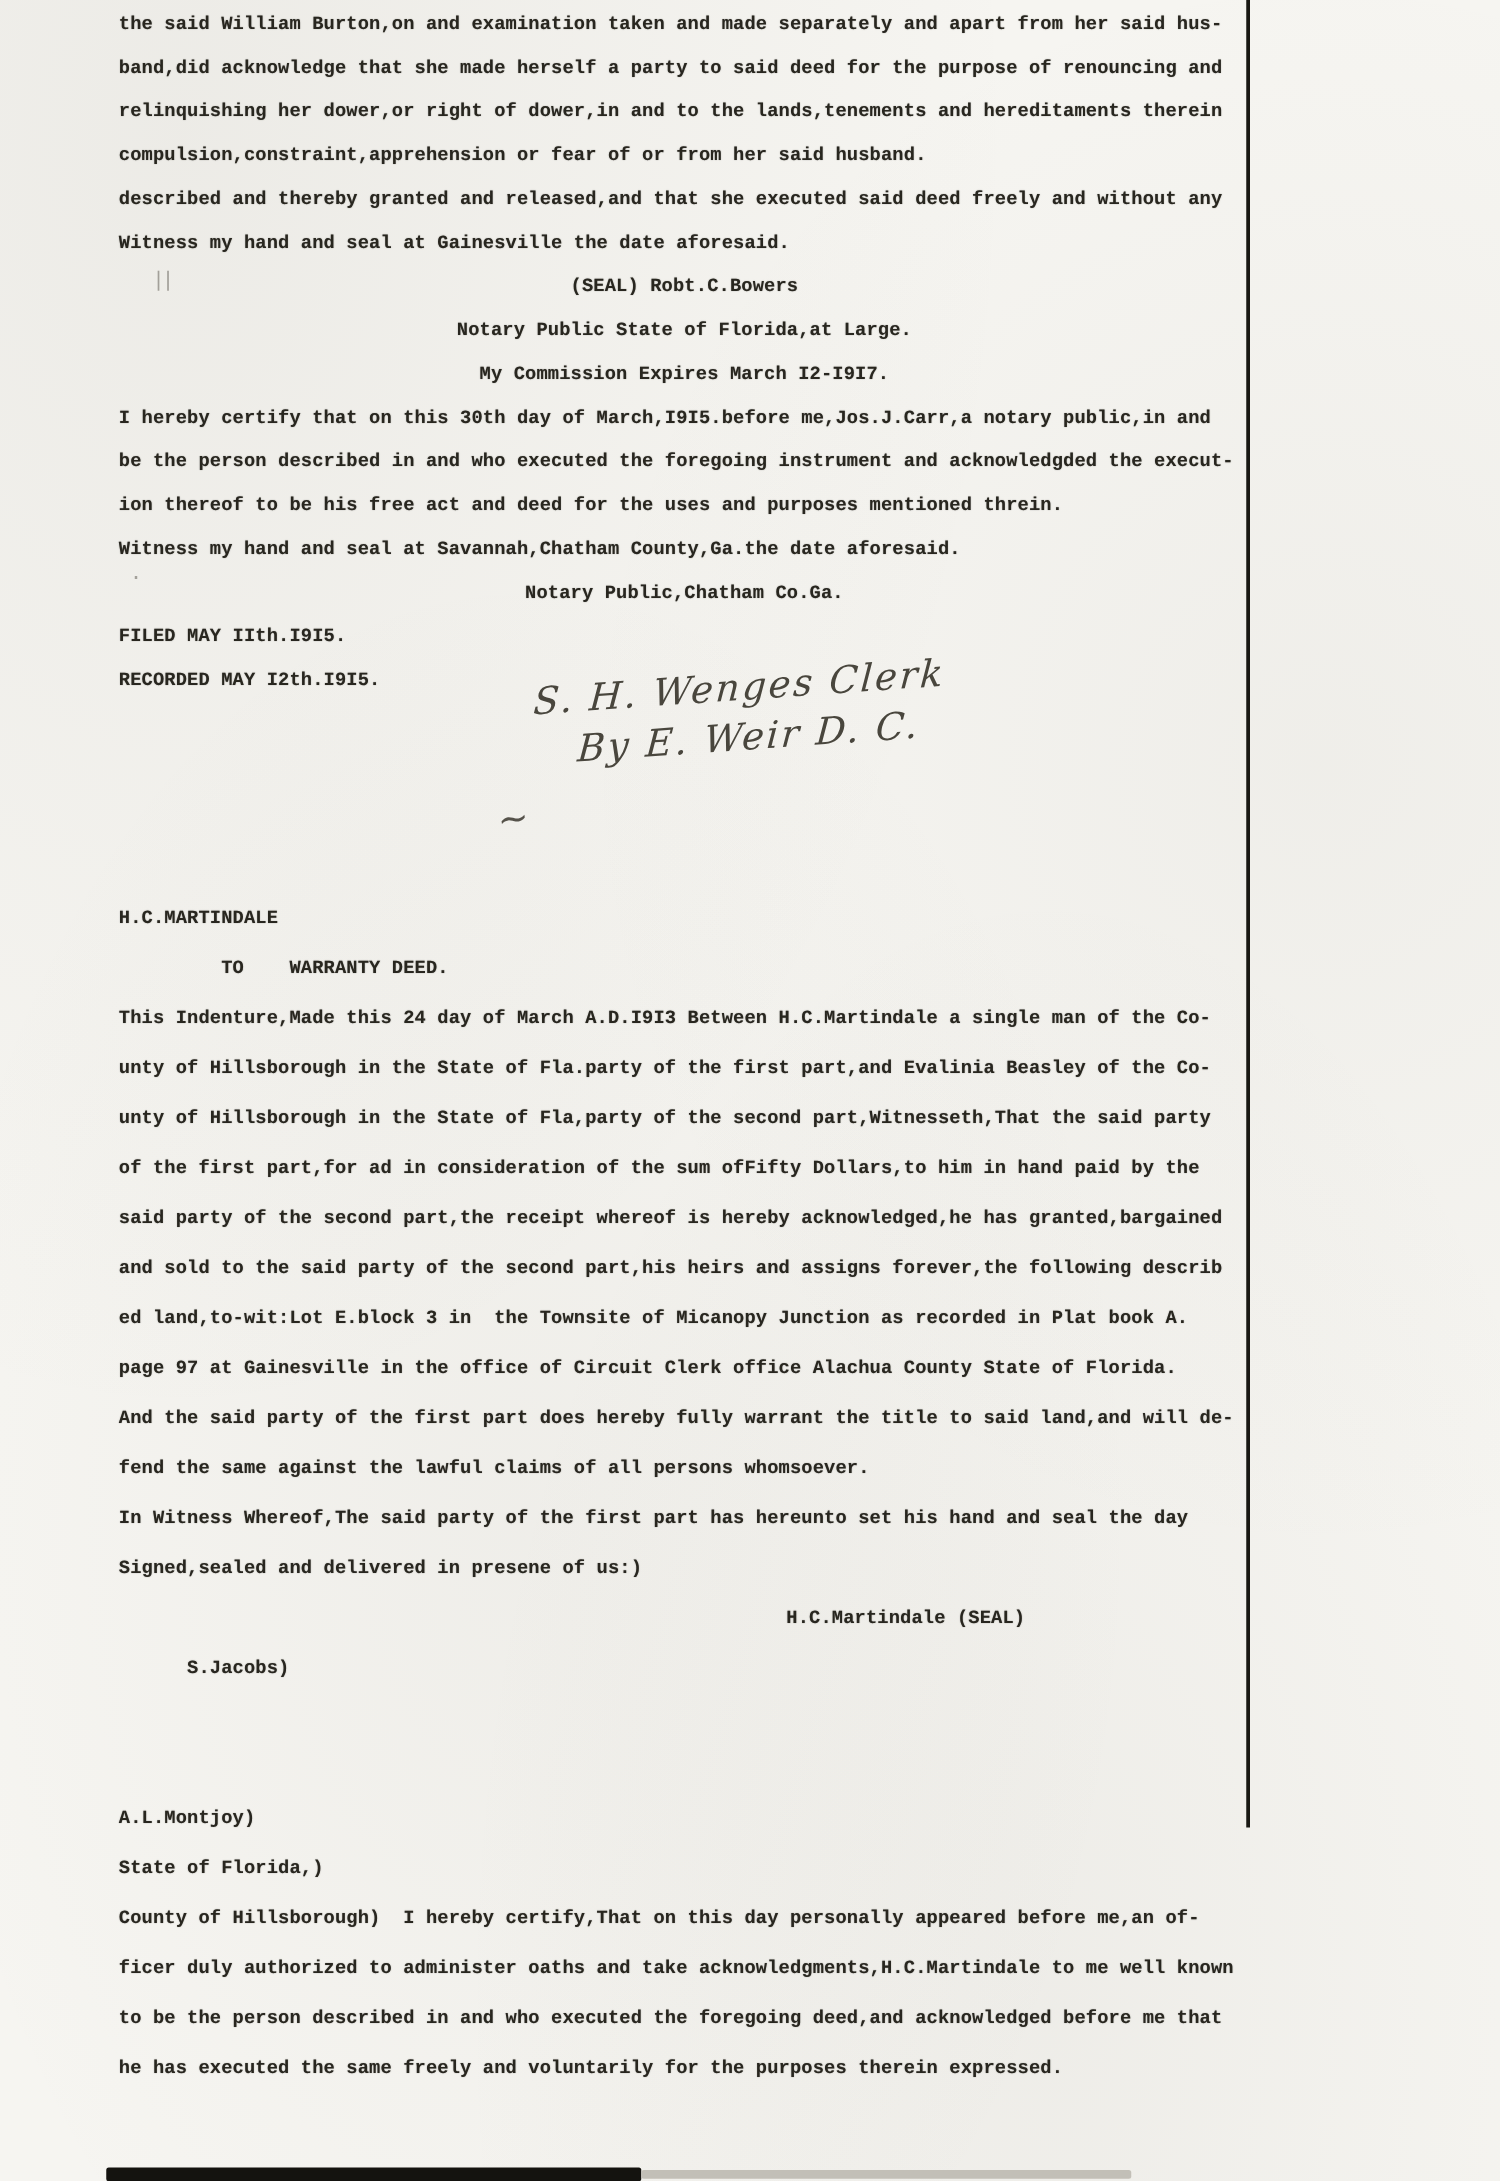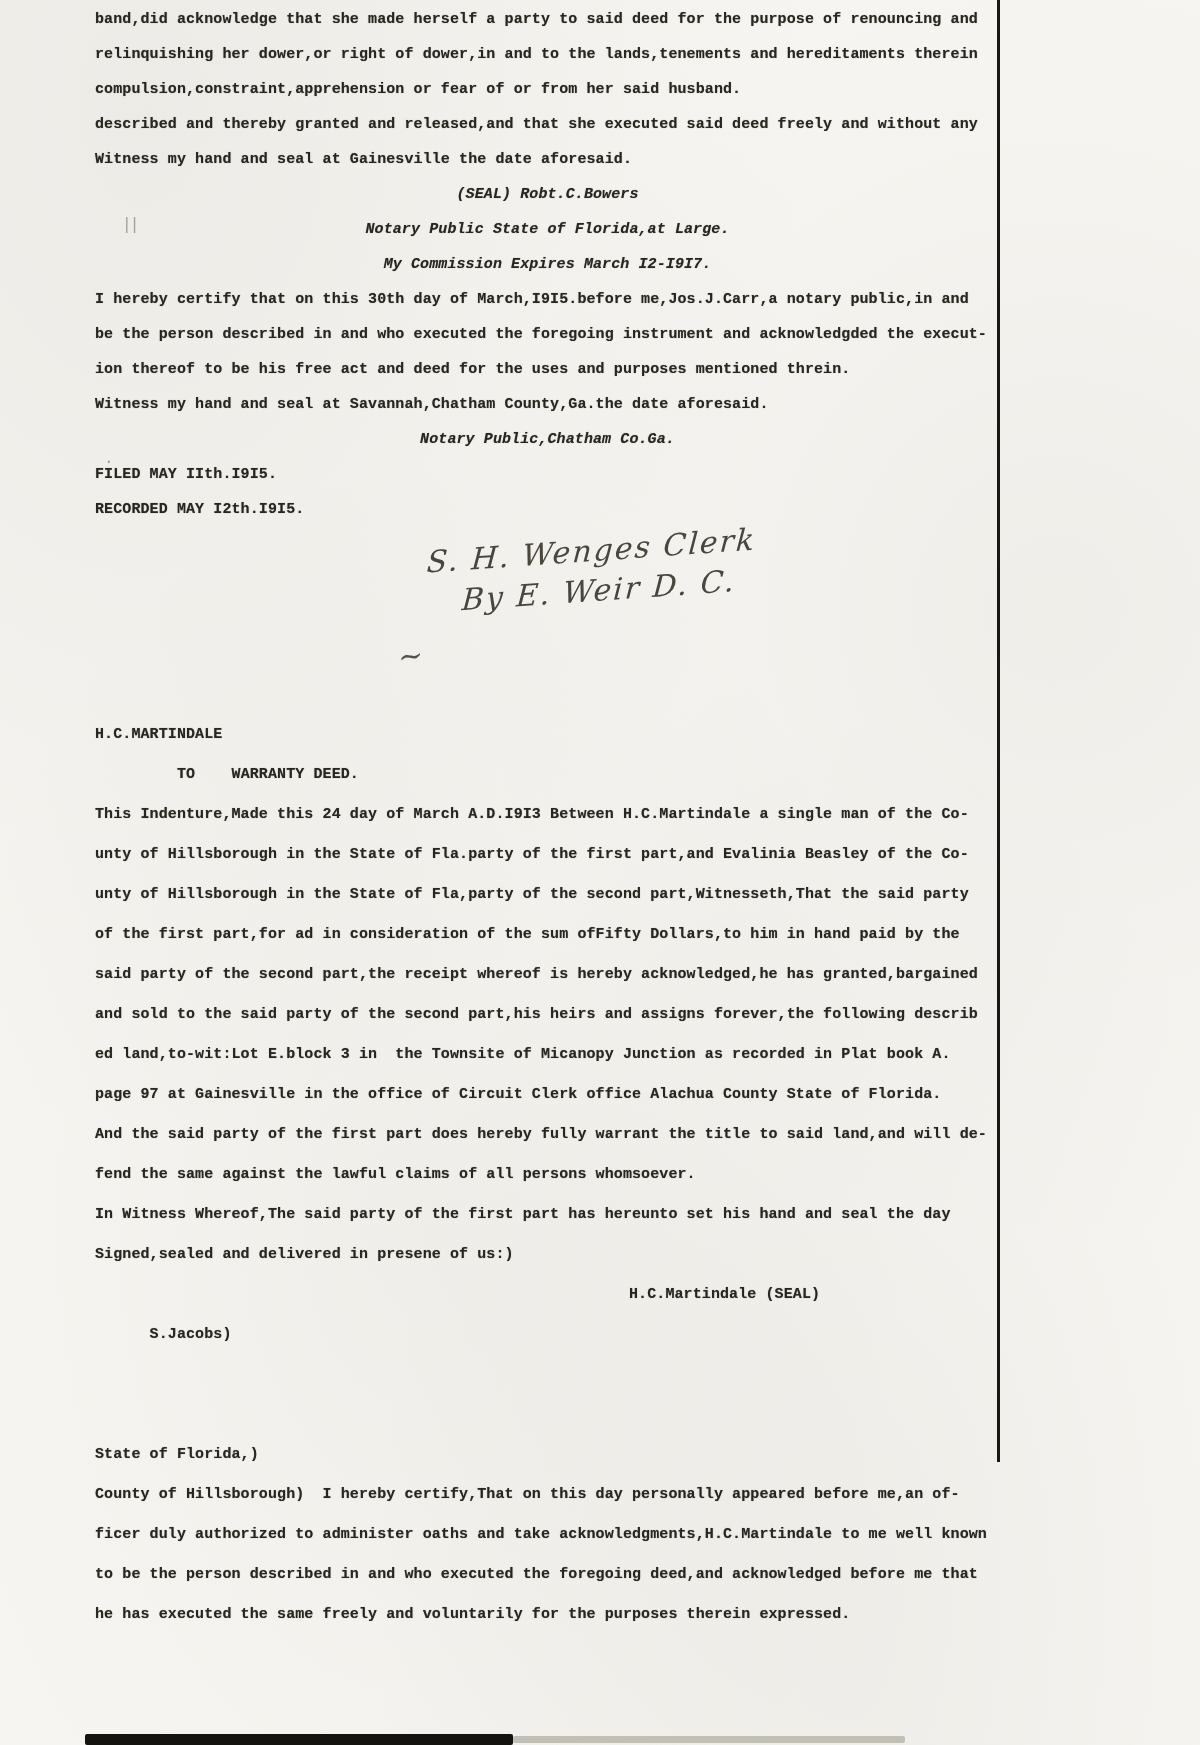--- a/index.html
+++ b/index.html
@@ -37,21 +37,21 @@
   .deed  { top: 715px; }
   .line {
     white-space: pre-wrap;
     font-size: 15px;
     font-weight: 700;
     letter-spacing: 0.1px;
     text-shadow: 0 0 1px rgba(38,36,31,0.45);
   }
   .upper .line { line-height: 35px; min-height: 35px; }
   .deed  .line { line-height: 40px; min-height: 40px; }
-  .center-list .line { text-align: center; font-style: italic; }
+  .center-list .line { text-align: center; }
   .split-line { position: relative; }
   .split-right {
     position: absolute;
     left: 534px;
     top: 0;
     white-space: pre;
   }
   .handwriting {
     position: absolute;
     left: 425px;
@@ -111,20 +111,21 @@
     border-radius: 2px;
   }
 </style>
 </head>
 <body>
 
 <div class="page">
 
   <div class="column upper">
     <div>
+        <div class="line">the said William Burton,on and examination taken and made separately and apart from her said hus-</div>
         <div class="line">band,did acknowledge that she made herself a party to said deed for the purpose of renouncing and</div>
         <div class="line">relinquishing her dower,or right of dower,in and to the lands,tenements and hereditaments therein</div>
         <div class="line">compulsion,constraint,apprehension or fear of or from her said husband.</div>
         <div class="line">described and thereby granted and released,and that she executed said deed freely and without any</div>
         <div class="line">Witness my hand and seal at Gainesville the date aforesaid.</div>
       </div>
 
     <div class="center-list">
         <div class="line">(SEAL) Robt.C.Bowers</div>
         <div class="line">Notary Public State of Florida,at Large.</div>
@@ -172,20 +173,21 @@
         <div class="line">fend the same against the lawful claims of all persons whomsoever.</div>
         <div class="line">In Witness Whereof,The said party of the first part has hereunto set his hand and seal the day</div>
         <div class="line">Signed,sealed and delivered in presene of us:)</div>
       </div>
 
     <div class="line split-line">
       <span>S.Jacobs)</span>
       <span class="split-right">H.C.Martindale (SEAL)</span>
     </div>
 
+    <div class="line">A.L.Montjoy)</div>
 
     <div>
         <div class="line">State of Florida,)</div>
         <div class="line">County of Hillsborough)  I hereby certify,That on this day personally appeared before me,an of-</div>
         <div class="line">ficer duly authorized to administer oaths and take acknowledgments,H.C.Martindale to me well known</div>
         <div class="line">to be the person described in and who executed the foregoing deed,and acknowledged before me that</div>
         <div class="line">he has executed the same freely and voluntarily for the purposes therein expressed.</div>
       </div>
   </div>
 

